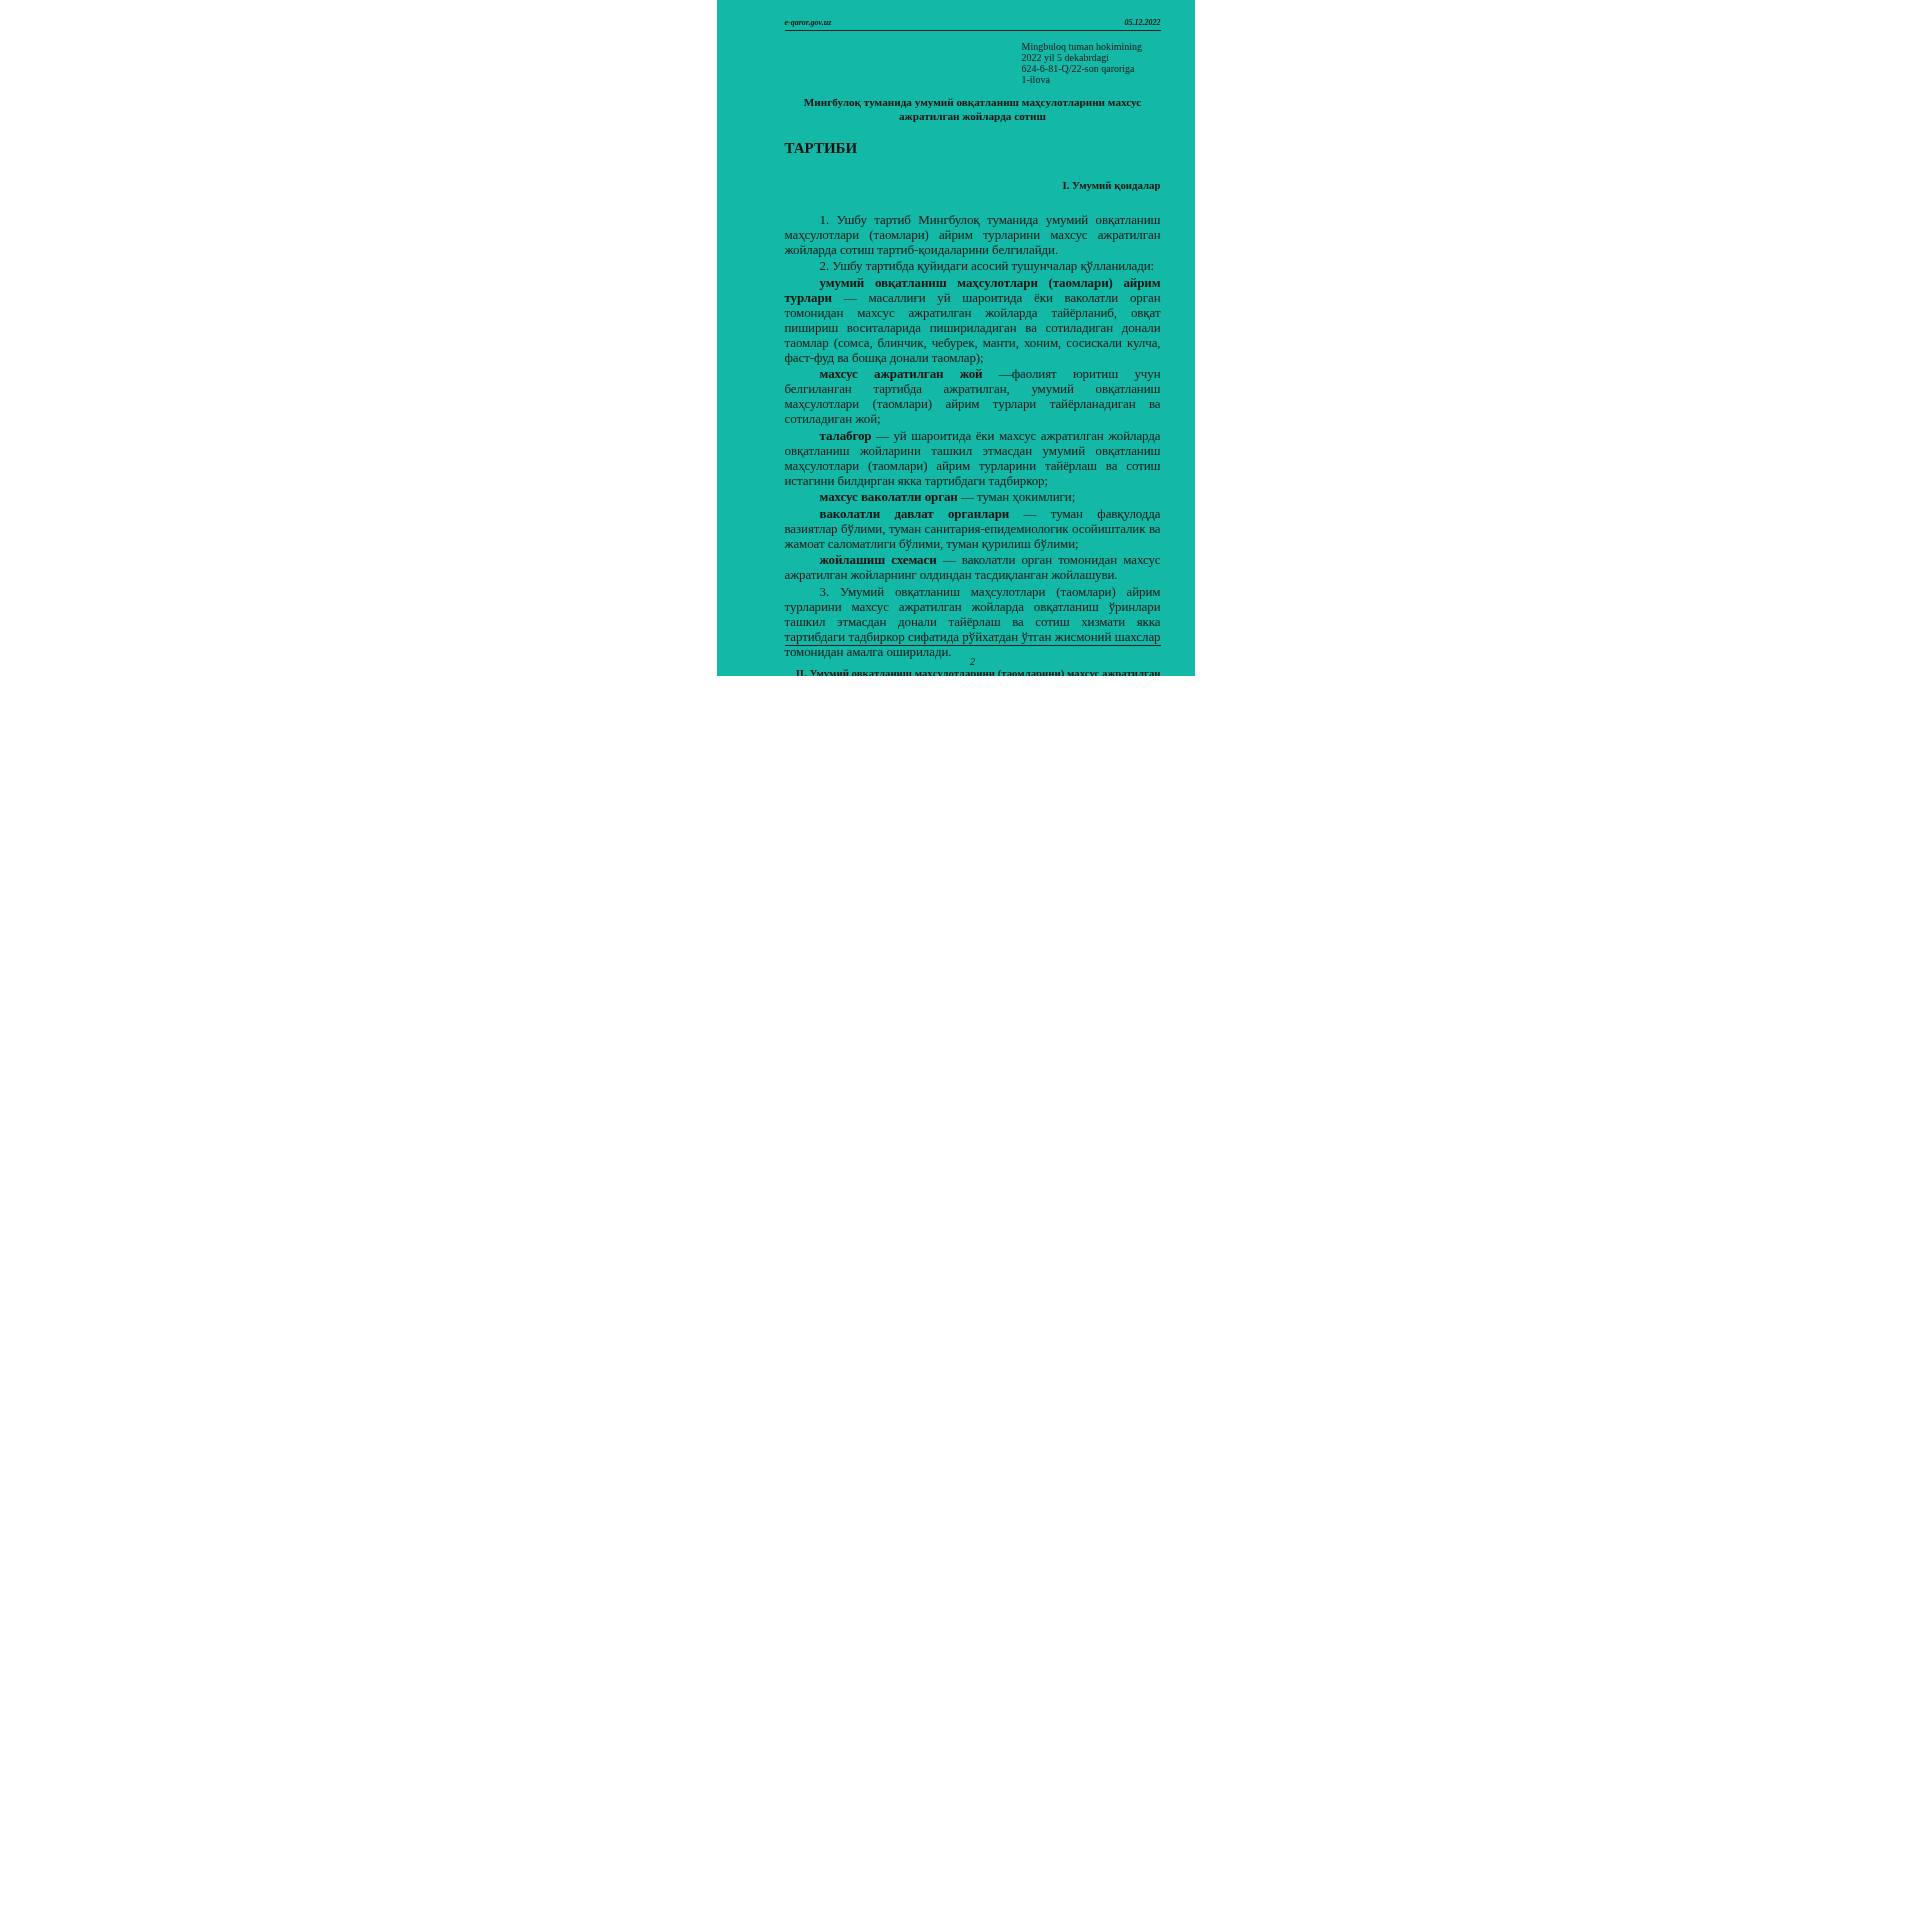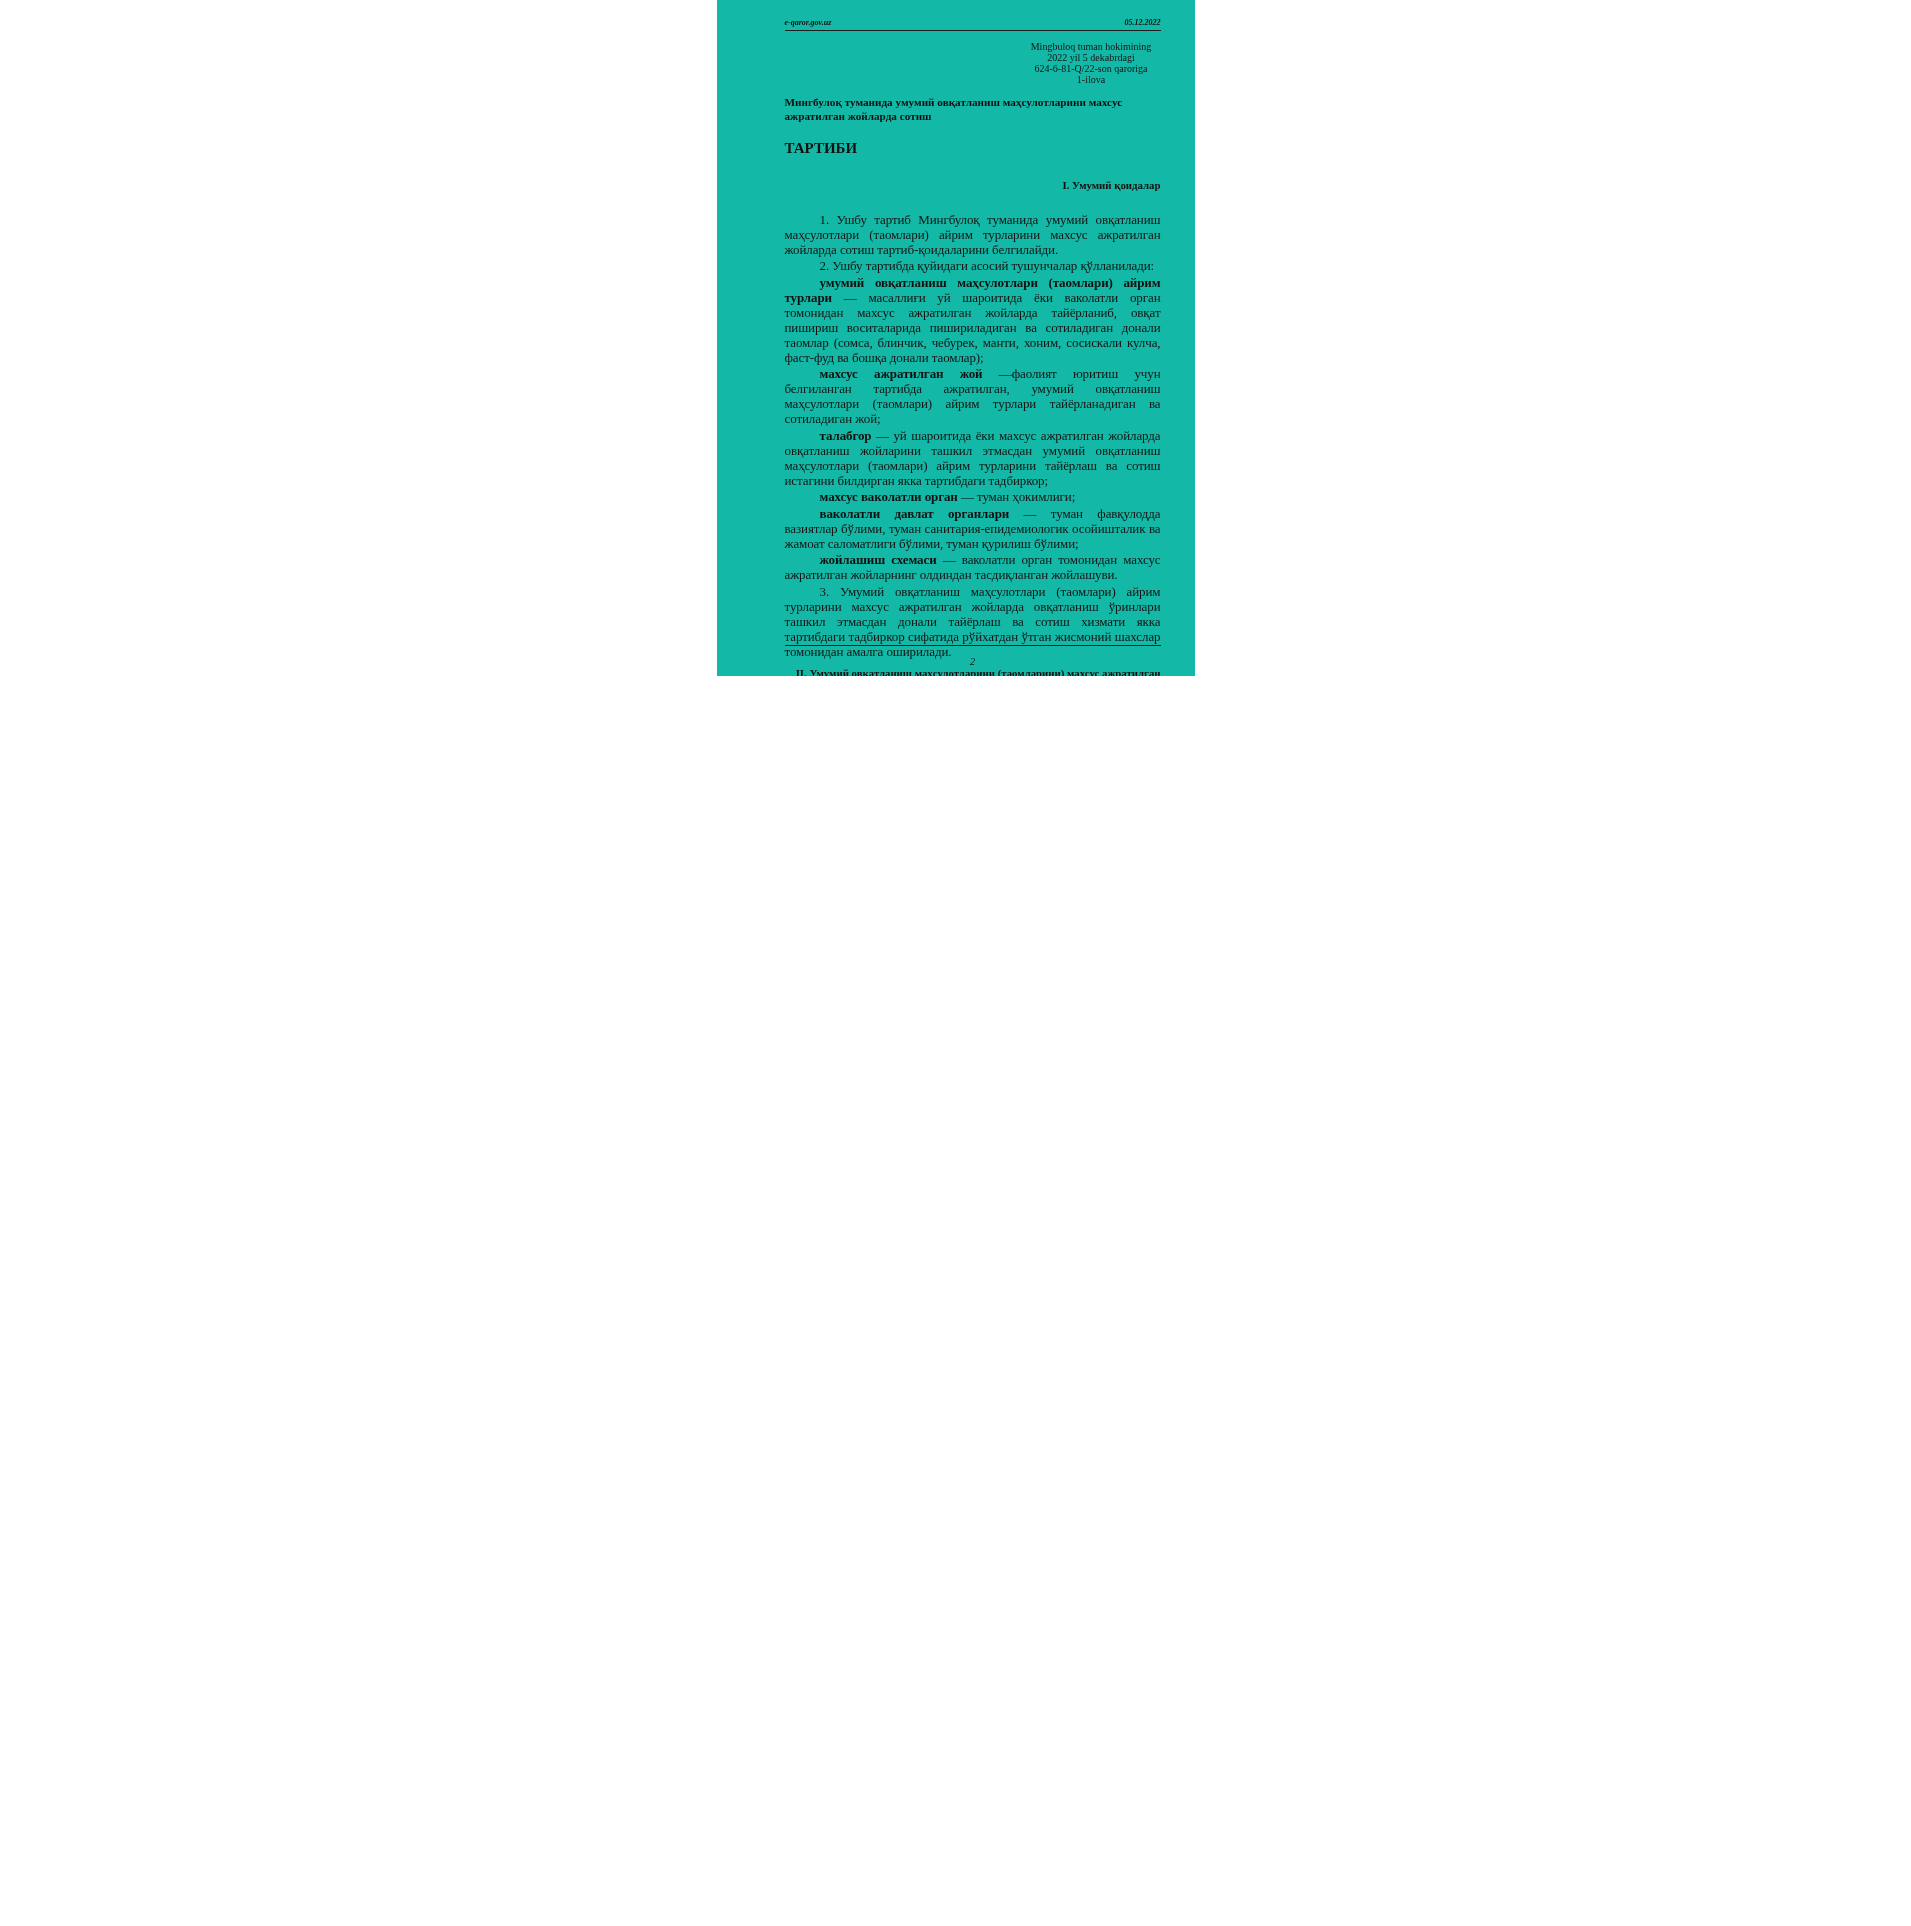--- a/index.html
+++ b/index.html
@@ -30,31 +30,31 @@
     color: #111111;
   }
   .header-rule {
     border: 0;
     border-top: 1.2px solid #1f1f1f;
     margin-top: 3.1px;
   }
   .ref-block {
     width: 139px;
     margin: 10px 0 0 auto;
-    text-align: center;
+    text-align: left;
     font-size: 10px;
     line-height: 11.2px;
     color: #151515;
   }
   .doc-title {
     margin: 9.2px 0 0 0;
     font-size: 11.2px;
     font-weight: bold;
     line-height: 14.6px;
-    text-align: left;
+    text-align: center;
     color: #111111;
   }
   .doc-order {
     margin: 16px 0 0 0;
     font-size: 15px;
     font-weight: bold;
     text-align: left;
     color: #111111;
   }
   .sec-heading {

